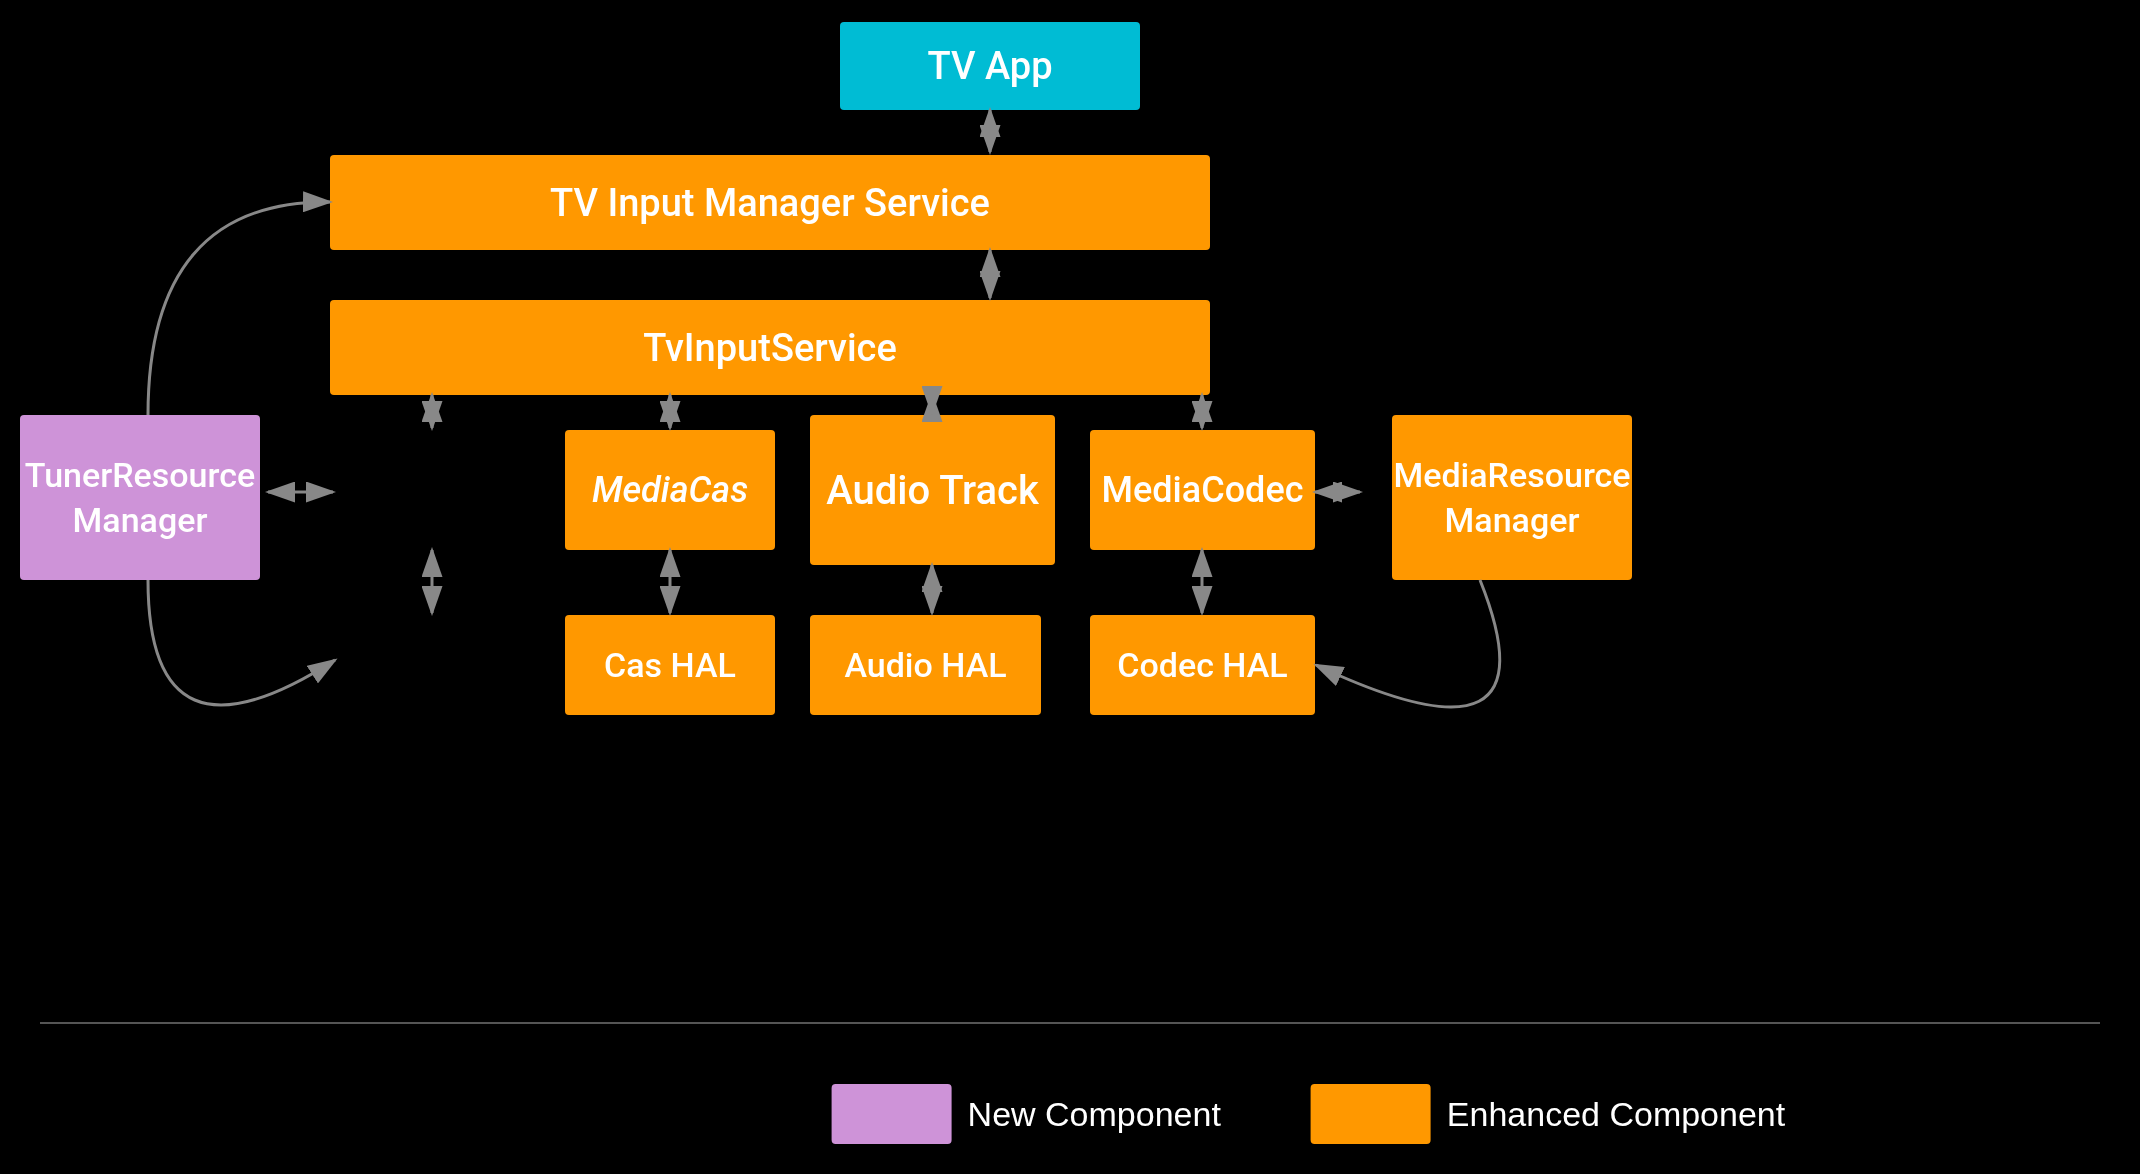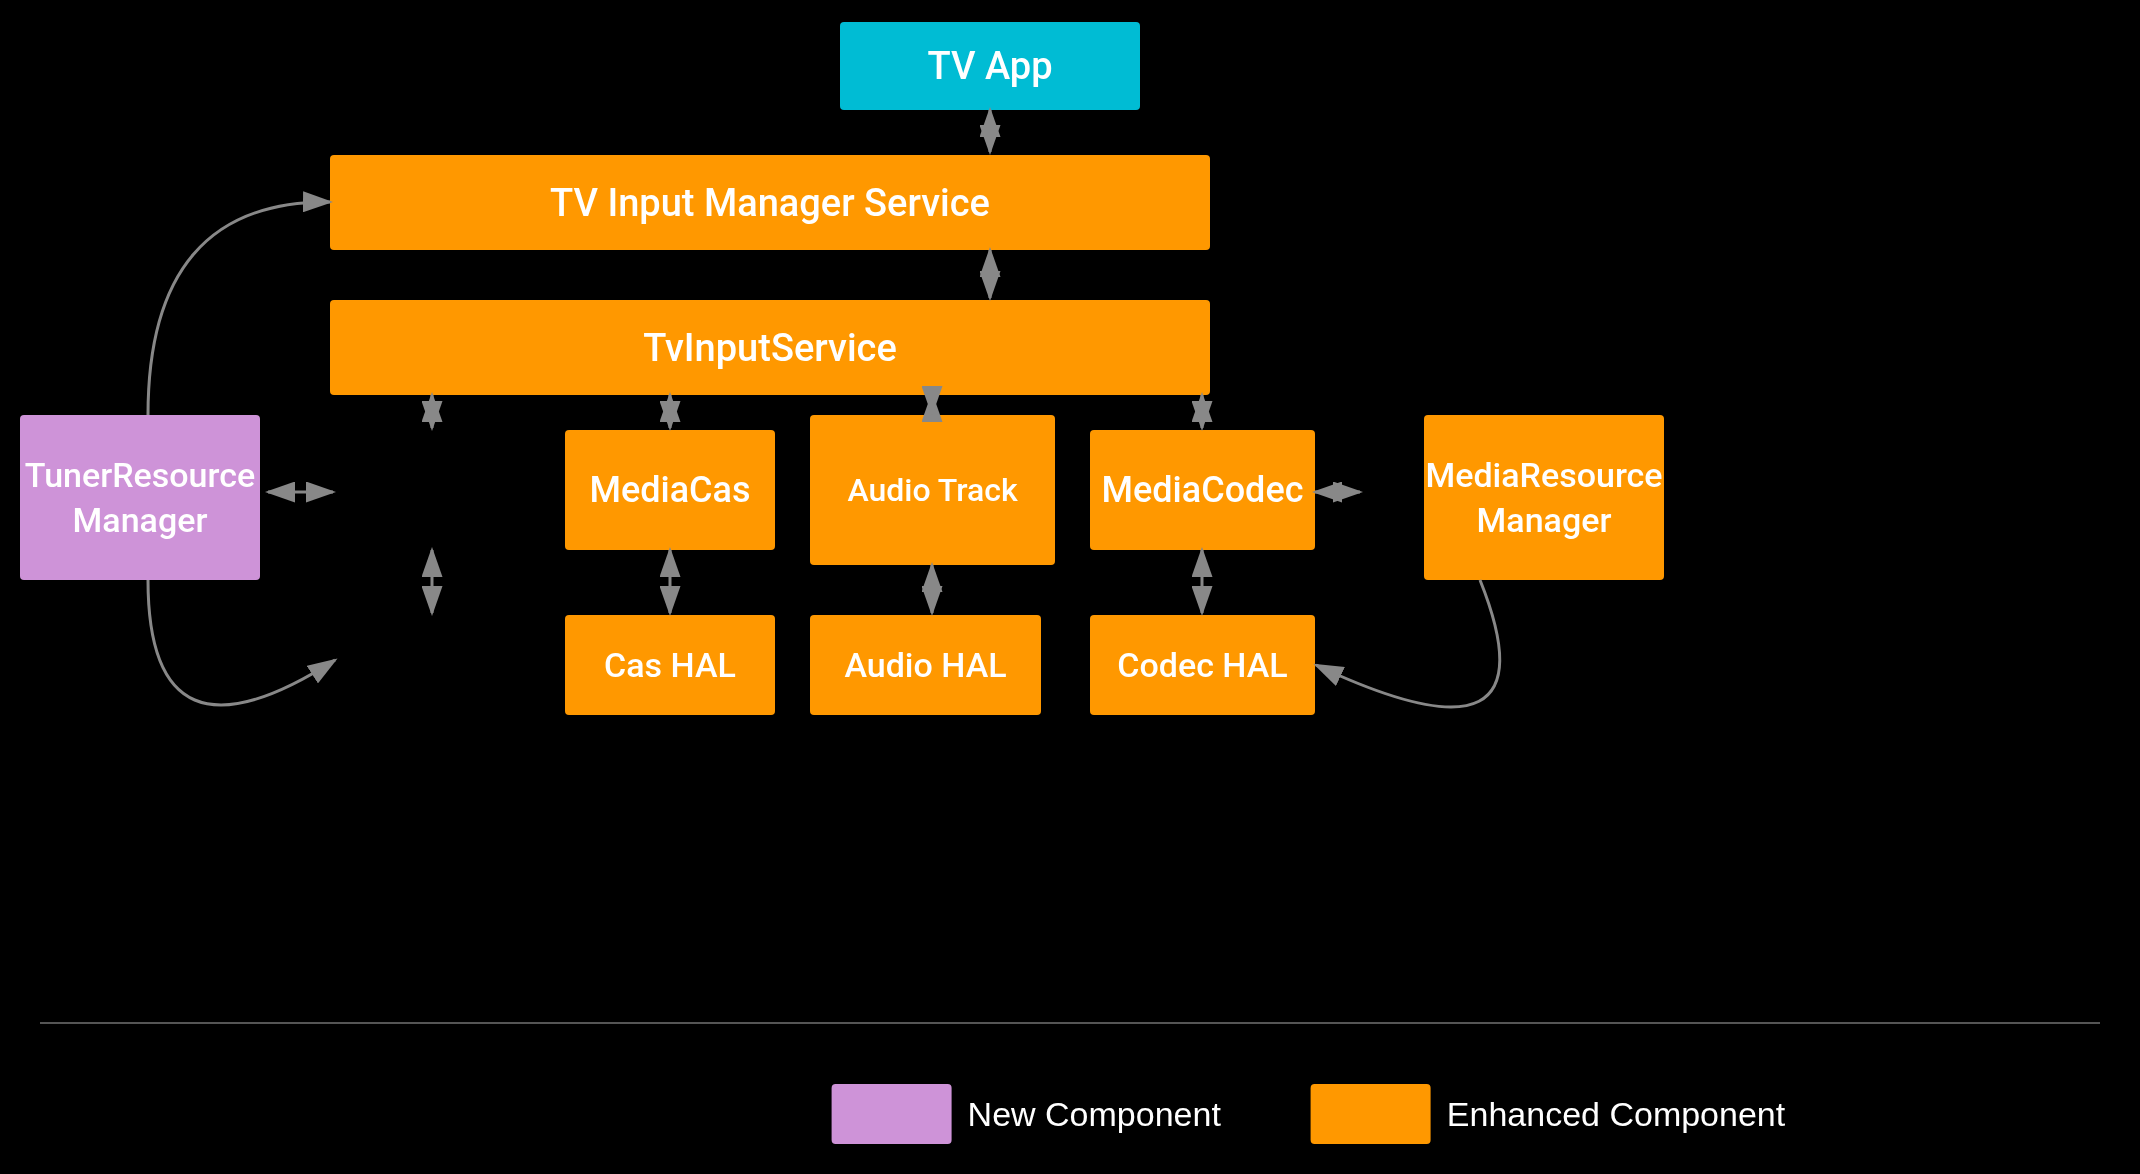--- a/index.html
+++ b/index.html
@@ -99,33 +99,33 @@
 
   <div class="box orange" style="left:330px; top:300px; width:880px; height:95px; font-size:38px;">
     <span>TvInputService</span>
   </div>
 
   <div class="box purple" style="left:20px; top:415px; width:240px; height:165px; font-size:34px; line-height:1.3;">
     <span>TunerResource<br>Manager</span>
   </div>
 
 
-  <div class="box orange" style="left:565px; top:430px; width:210px; height:120px; font-size:36px;">
+  <div class="box orange" style="left:565px; top:430px; width:210px; height:120px; font-size:36px;font-style:italic;">
     <span>MediaCas</span>
   </div>
 
-  <div class="box orange" style="left:810px; top:415px; width:245px; height:150px; font-size:32px;">
+  <div class="box orange" style="left:810px; top:415px; width:245px; height:150px; font-size:40px;">
     <span>Audio Track</span>
   </div>
 
   <div class="box orange" style="left:1090px; top:430px; width:225px; height:120px; font-size:36px;">
     <span>MediaCodec</span>
   </div>
 
-  <div class="box orange" style="left:1424px; top:415px; width:240px; height:165px; font-size:34px; line-height:1.3;">
+  <div class="box orange" style="left:1392px; top:415px; width:240px; height:165px; font-size:34px; line-height:1.3;">
     <span>MediaResource<br>Manager</span>
   </div>
 
 
   <div class="box orange" style="left:565px; top:615px; width:210px; height:100px; font-size:34px;">
     <span>Cas HAL</span>
   </div>
 
   <div class="box orange" style="left:810px; top:615px; width:231px; height:100px; font-size:34px;">
     <span>Audio HAL</span>

